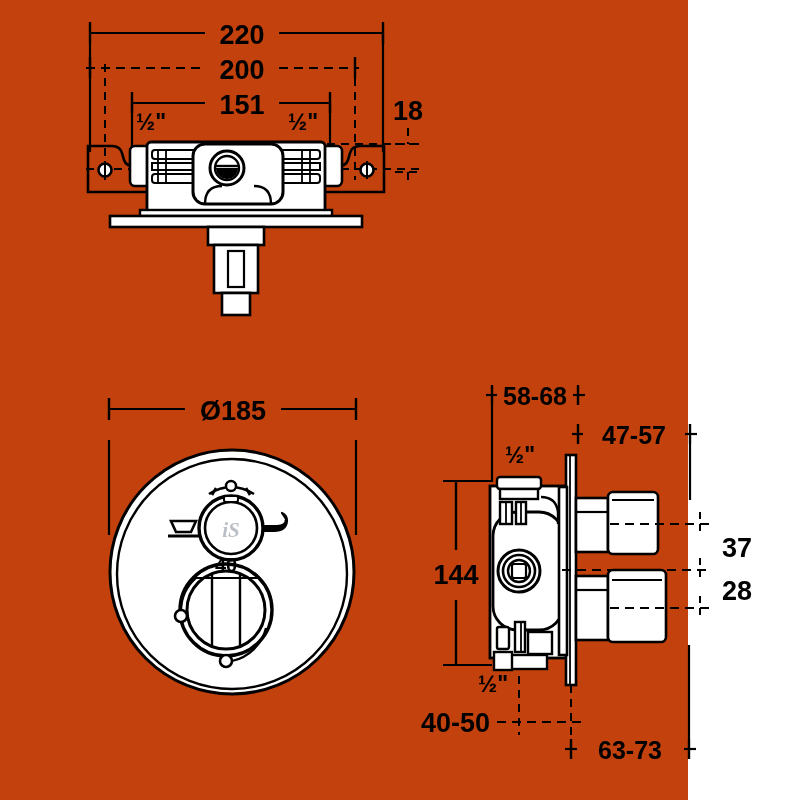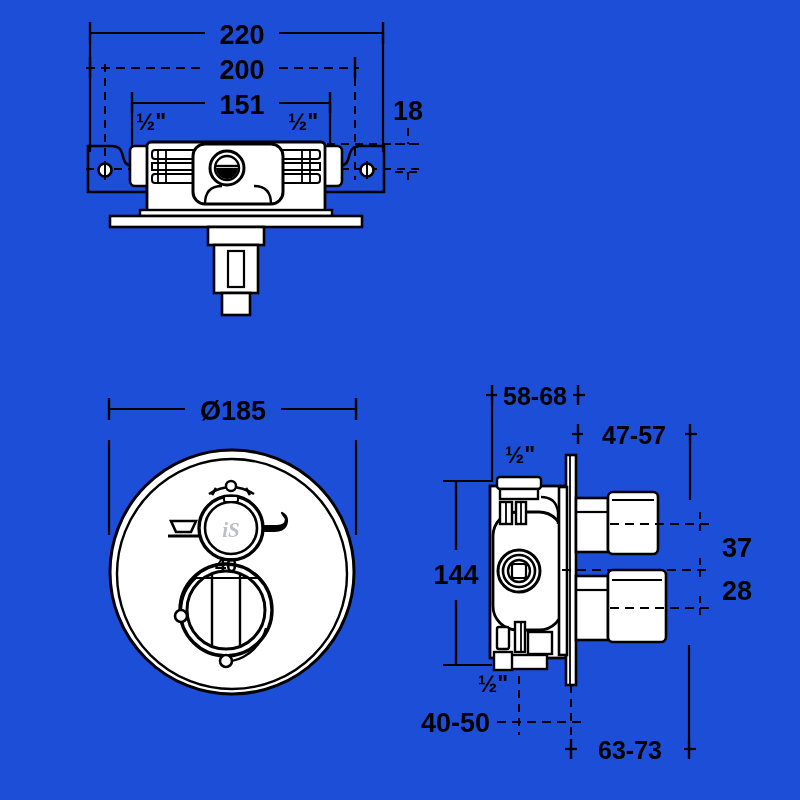--- a/index.html
+++ b/index.html
@@ -2,21 +2,21 @@
 <html><head>
 <meta charset="utf-8">
 <style>
   html,body{margin:0;padding:0;background:#ffffff;}
   body{
     width:800px;height:800px;
     font-family:"Liberation Sans","DejaVu Sans",sans-serif;
     color:#000;
     overflow:hidden;
   }
-  #sheet{position:relative;width:800px;height:800px;background:#1d4ed8;}
+  #sheet{position:relative;width:688px;height:800px;background:#c2410c;}
   svg{display:block;}
   .dimtxt{
     font-family:"Liberation Sans","DejaVu Sans",sans-serif;
     font-weight:700;
     fill:#000;
   }
   .halfin{
     font-family:"Liberation Sans","DejaVu Sans",sans-serif;
     font-weight:700;
     fill:#000;

